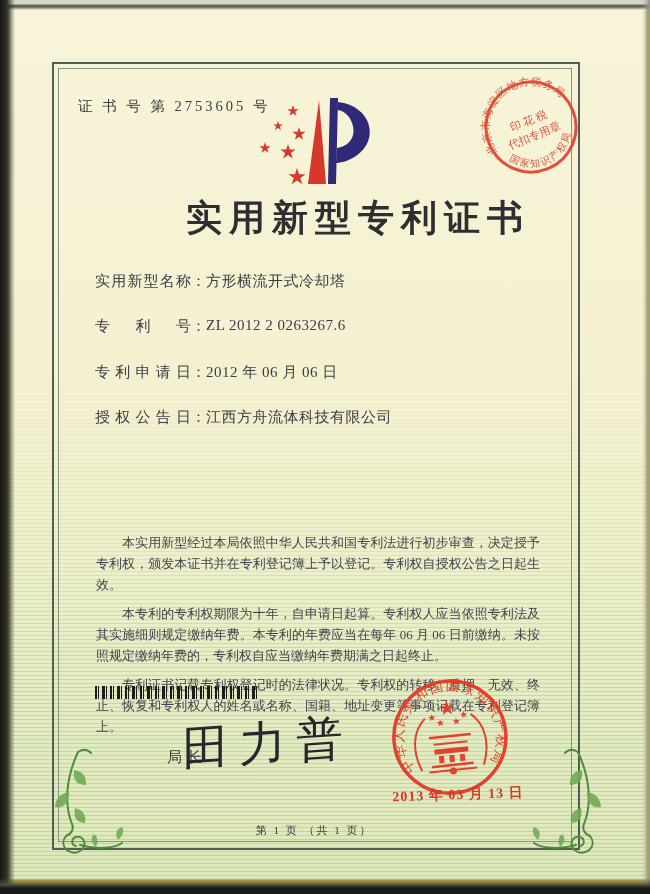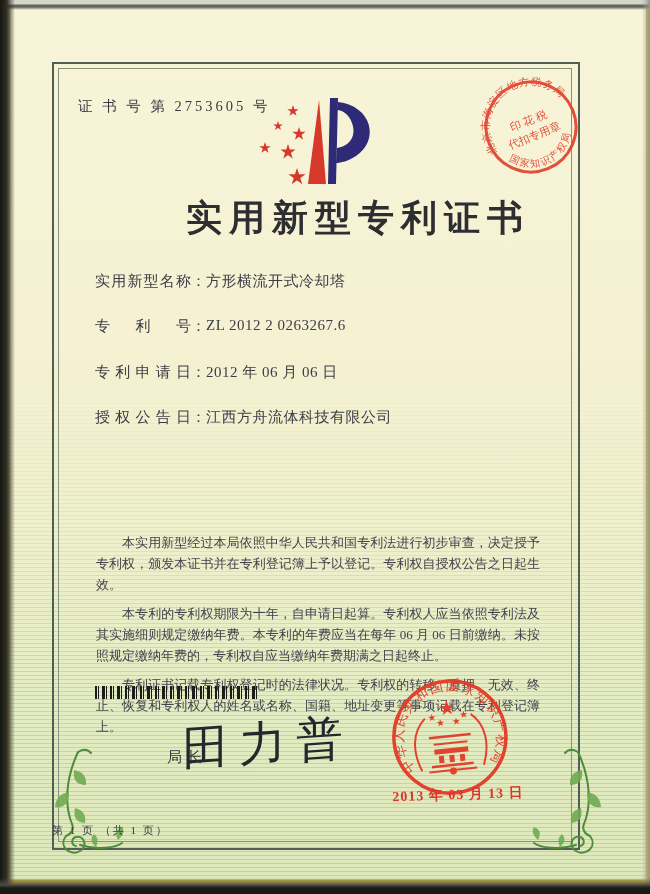--- a/index.html
+++ b/index.html
@@ -59,21 +59,21 @@
       #1c1c1a 11px 12px, transparent 12px 15px);}
 
   .sig-label{position:absolute;left:127px;top:748px;font-size:15px;letter-spacing:5px;color:#33333a;margin-left:40px;}
   .sig-name{position:absolute;left:182px;top:712px;font-size:47px;color:#26262e;
     letter-spacing:10px;transform:rotate(-4deg) skewX(-4deg);}
 
   .seal{position:absolute;left:383px;top:670px;width:136px;height:136px;transform:rotate(-6deg);opacity:.95;}
   .seal-date{position:absolute;left:388px;top:786px;width:140px;text-align:center;
     font-size:14px;font-weight:bold;color:#d8372a;letter-spacing:1px;transform:rotate(-2deg);}
 
-  .footer{position:absolute;left:52px;top:823px;width:524px;text-align:left;
+  .footer{position:absolute;left:52px;top:823px;width:524px;text-align:center;
     font-size:11px;letter-spacing:2px;color:#3a3a42;}
 
   .ornament{position:absolute;width:80px;height:106px;}
   .orn-left{left:44px;top:748px;}
   .orn-right{left:532px;top:748px;transform:scaleX(-1);}
 </style>
 </head>
 <body>
 
 <div class="stage">

